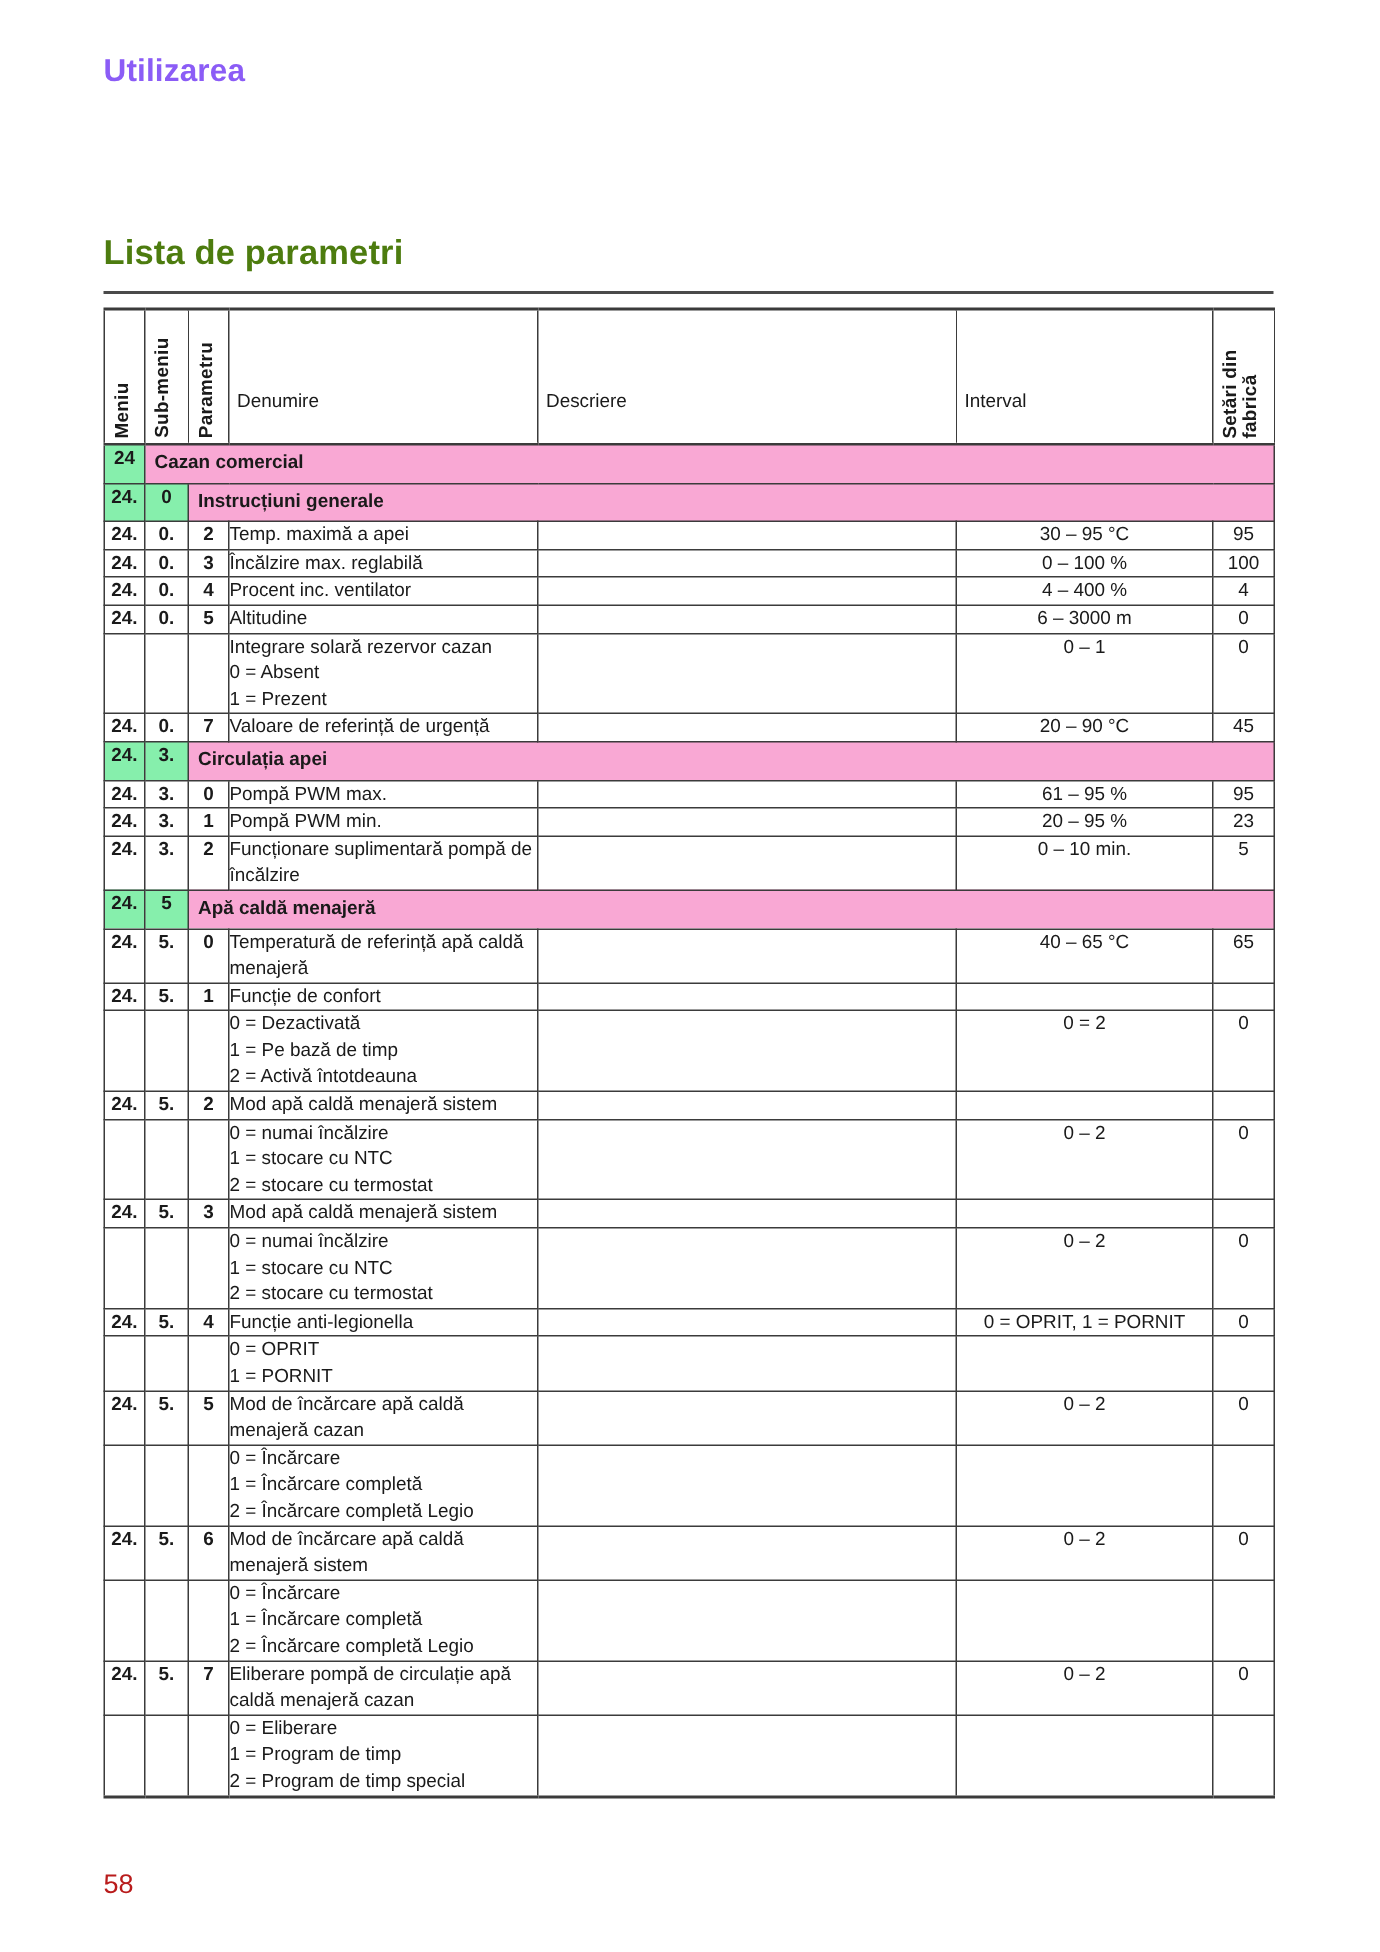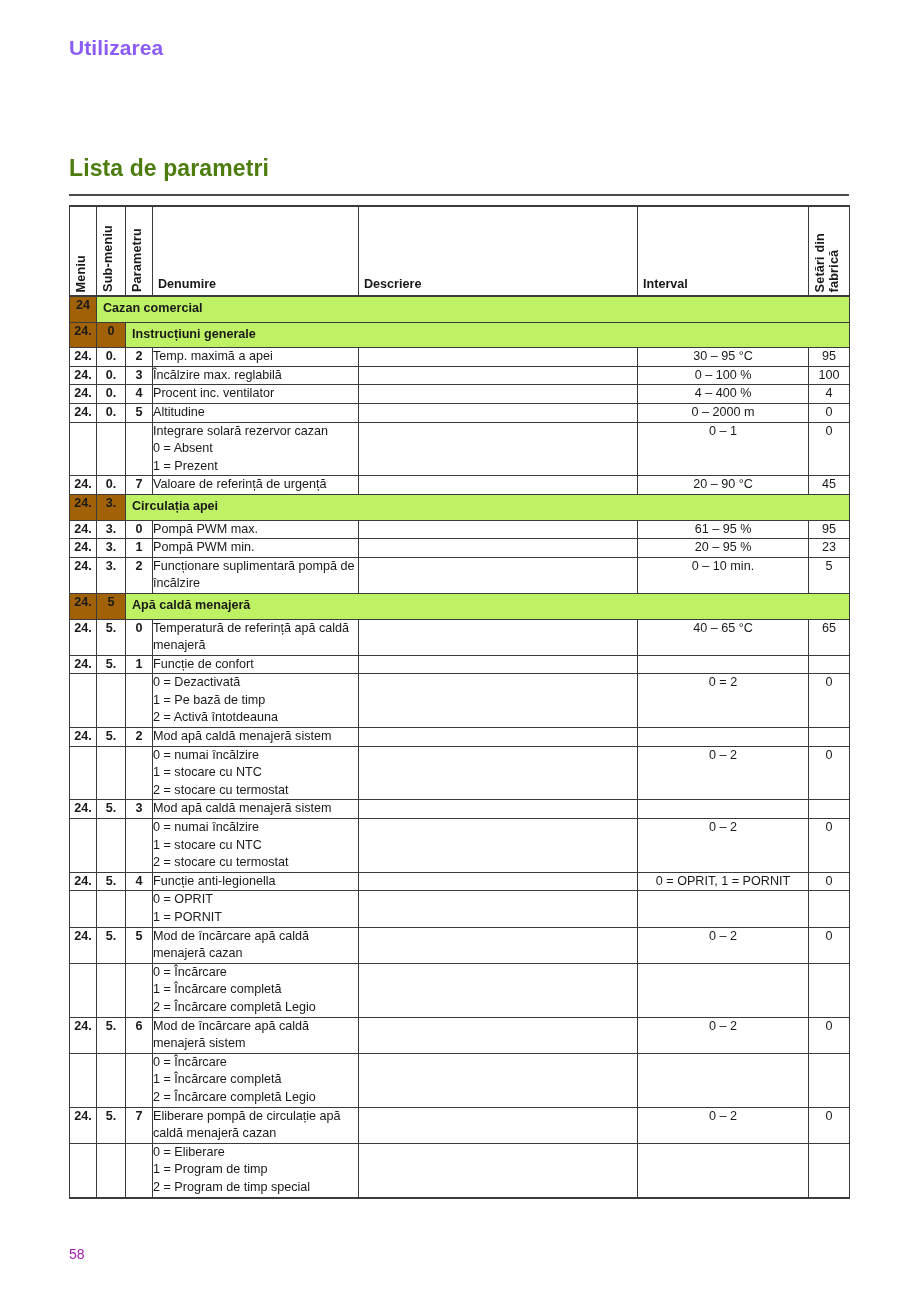--- a/index.html
+++ b/index.html
@@ -98,22 +98,22 @@
     transform: rotate(180deg);
     white-space: pre;
     font-weight: bold;
     font-size: 12.6px;
     line-height: 13.5px;
     letter-spacing: 0.2px;
   }
   .head-bottom-label {
     position: absolute;
     left: 5px;
-    bottom: 4px;
-    font-weight: bold;
+    bottom: 21px;
+    font-weight: normal;
     font-size: 12.6px;
     white-space: nowrap;
     margin-top: 22px;
   }
 
   
   td.num {
     text-align: center;
     font-weight: bold;
     font-size: 12.6px;
@@ -129,41 +129,41 @@
   }
   td.val {
     text-align: center;
     padding: 3px 3px 4px 3px;
     line-height: 17.6px;
     font-size: 12.6px;
     white-space: nowrap;
   }
 
   tr.sec td {
-    background: #bef264;
-    font-weight: bold;
-  }
-  tr.sec td.num { background: #a16207; }
+    background: #f9a8d4;
+    font-weight: bold;
+  }
+  tr.sec td.num { background: #86efac; }
   tr.sec td.sec-label {
     padding: 3px 5px 4px 6px;
     line-height: 17.6px;
     font-weight: bold;
   }
 
   tr.thick-top td { border-top: 2px solid #3b3b3b; }
   tr.thick-bot td { border-bottom: 2px solid #3b3b3b; }
 
   .empty-cell { height: 100%; }
 
   .footer-page {
     position: absolute;
     left: 69px;
     top: 1246px;
-    font-size: 14px;
-    color: #a21caf;
+    font-size: 18px;
+    color: #b91c1c;
   }
 </style>
 </head>
 <body>
 
 <div class="page">
 
   <div class="running-head">Utilizarea</div>
 
   <div class="section-title">Lista de parametri</div>
@@ -242,21 +242,21 @@
           <td class="txt"><span class="empty-cell"></span></td>
           <td class="val">4 – 400 %</td>
           <td class="val">4</td>
         </tr>
         <tr>
           <td class="num">24.</td>
           <td class="num">0.</td>
           <td class="num">5</td>
           <td class="txt">Altitudine</td>
           <td class="txt"><span class="empty-cell"></span></td>
-          <td class="val">0 – 2000 m</td>
+          <td class="val">6 – 3000 m</td>
           <td class="val">0</td>
         </tr>
         <tr>
           <td class="num"><span class="empty-cell"></span></td>
           <td class="num"><span class="empty-cell"></span></td>
           <td class="num"><span class="empty-cell"></span></td>
           <td class="txt">Integrare solară rezervor cazan
 0 = Absent
 1 = Prezent</td>
           <td class="txt"><span class="empty-cell"></span></td>

